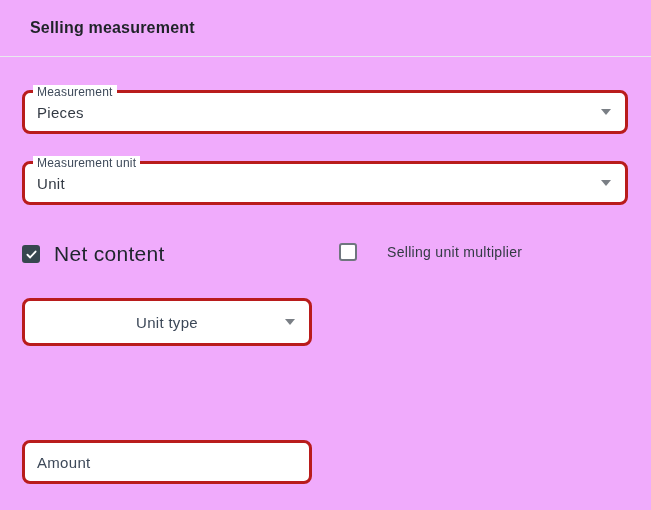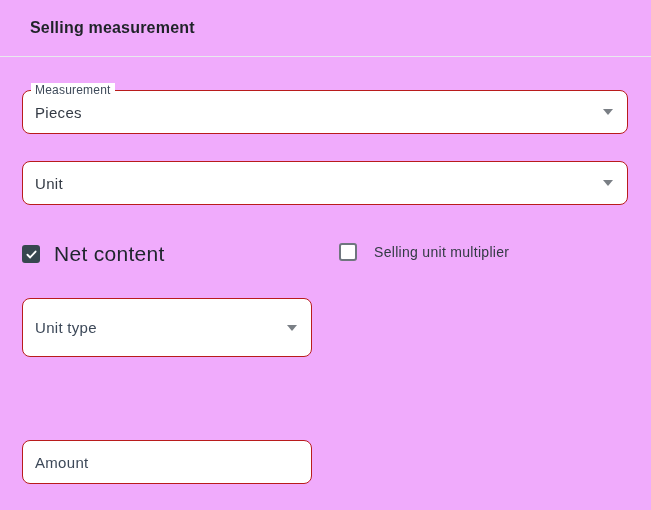--- a/index.html
+++ b/index.html
@@ -15,21 +15,21 @@
     color: #1f2328;
   }
   .divider {
     position: absolute; left: 0; top: 56px; width: 651px; height: 1px;
     background: #e8eaed;
   }
 
   
   .field {
     position: absolute;
-    border: 1px solid #b91c1c;
+    border: 3px solid #b91c1c;
     border-radius: 8px;
     background: #fff;
     display: flex; align-items: center;
     padding: 0 12px;
   }
   .field .floating-label {
     position: absolute; top: -8px; left: 8px;
     background: #fff; padding: 0 4px;
     font-size: 12px; line-height: 15px; letter-spacing: .2px;
     color: #3e4a5a; white-space: nowrap;
@@ -43,21 +43,21 @@
   .caret {
     position: absolute; right: 14px; top: 50%; margin-top: -3px;
     width: 0; height: 0;
     border-left: 5px solid transparent;
     border-right: 5px solid transparent;
     border-top: 6px solid #7a7f85;
   }
 
   #field-measurement      { left: 22px; top: 90px;  width: 606px; height: 44px; }
   #field-measurement-unit { left: 22px; top: 161px; width: 606px; height: 44px; }
-  #field-unit-type        { left: 22px; top: 298px; width: 290px; height: 59px; }
+  #field-unit-type        { left: 22px; top: 298px; width: 290px; height: 48px; justify-content: center; }
   #field-unit-code        { left: 22px; top: 369px; width: 290px; height: 44px; }
   #field-amount           { left: 22px; top: 440px; width: 290px; height: 44px; }
 
   
   .checkbox-wrap { position: absolute; display: flex; align-items: center; cursor: pointer; }
   #checkbox-net-content { left: 22px; top: 242px; }
   #checkbox-selling-unit { left: 339px; top: 243px; }
 
   .checkbox-box {
     width: 18px; height: 18px; border-radius: 3px;
@@ -68,38 +68,39 @@
   .checkbox-wrap[data-checked="true"] .checkbox-box {
     background: #37474f; border-color: #37474f;
   }
   .checkbox-box .check-icon { display: none; }
   .checkbox-wrap[data-checked="true"] .checkbox-box .check-icon { display: block; }
 
   #checkbox-net-content .checkbox-label {
     margin-left: 14px; font-size: 21px; letter-spacing: .3px; color: #20262e;
   }
   #checkbox-selling-unit .checkbox-label {
-    margin-left: 17px; font-size: 14px; letter-spacing: .3px; color: #323a43;
+    margin-left: 30px; font-size: 14px; letter-spacing: .3px; color: #323a43;
   }
 </style>
 </head>
 <body>
 
 <div class="page">
 
   <div class="header-title">Selling measurement</div>
   <div class="divider"></div>
 
   <div class="field" id="field-measurement">
     <span class="floating-label">Measurement</span>
     <span class="value">Pieces</span>
     <span class="caret"></span>
   </div>
 
   <div class="field" id="field-measurement-unit">
+    <span class="floating-label">Measurement unit</span>
     <span class="value">Unit</span>
     <span class="caret"></span>
   </div>
 
   <div class="checkbox-wrap" id="checkbox-net-content" data-checked="true">
     <span class="checkbox-box">
       <svg class="check-icon" width="13" height="13" viewBox="0 0 24 24">
         <path d="M4.5 12.5l5 5 10-11" fill="none" stroke="#ffffff" stroke-width="3.4" stroke-linecap="round" stroke-linejoin="round"></path>
       </svg>
     </span>

